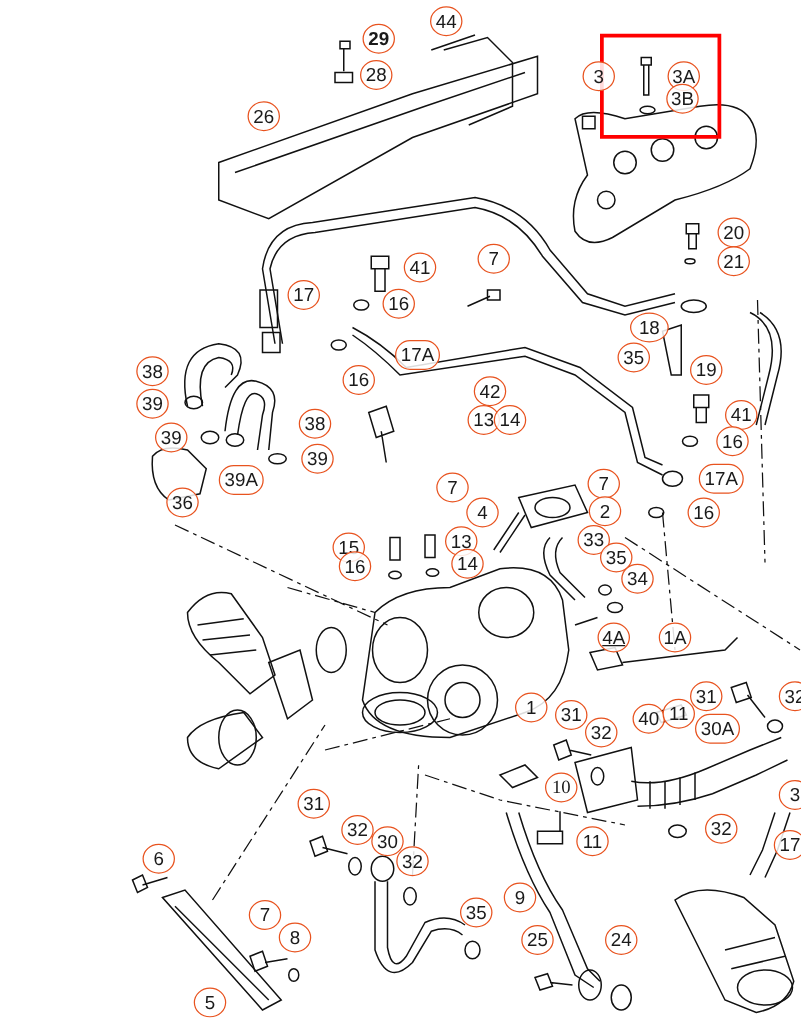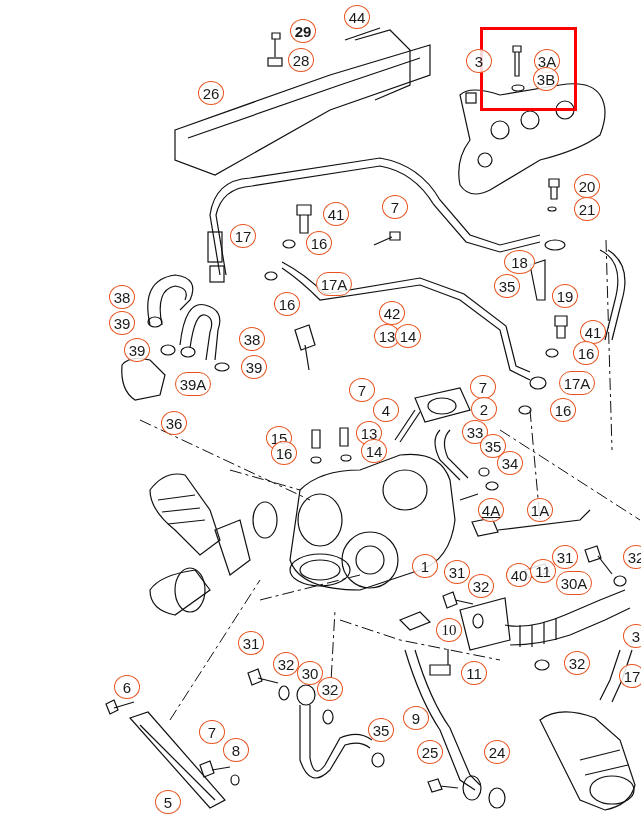--- a/index.html
+++ b/index.html
@@ -222,21 +222,21 @@
     <div class="callout" style="left: 395px; top: 324px; width: 26px; height: 24px;">14</div>
     <div class="callout" style="left: 580px; top: 320px; width: 26px; height: 24px;">41</div>
     <div class="callout" style="left: 573px; top: 341px; width: 26px; height: 24px;">16</div>
     <div class="callout" style="left: 239px; top: 327px; width: 26px; height: 24px;">38</div>
     <div class="callout" style="left: 124px; top: 338px; width: 26px; height: 24px;">39</div>
     <div class="callout" style="left: 241px; top: 355px; width: 26px; height: 24px;">39</div>
     <div class="callout wide" style="left: 175px; top: 372px; width: 36px; height: 24px;">39A</div>
     <div class="callout" style="left: 349px; top: 378px; width: 26px; height: 24px;">7</div>
     <div class="callout" style="left: 470px; top: 375px; width: 26px; height: 24px;">7</div>
     <div class="callout wide" style="left: 559px; top: 371px; width: 36px; height: 24px;">17A</div>
-    <div class="callout" style="left: 133px; top: 411px; width: 26px; height: 24px; margin-left: 28px;">36</div>
+    <div class="callout" style="left: 133px; top: 390px; width: 26px; height: 24px;">36</div>
     <div class="callout" style="left: 373px; top: 398px; width: 26px; height: 24px;">4</div>
     <div class="callout" style="left: 471px; top: 397px; width: 26px; height: 24px;">2</div>
     <div class="callout" style="left: 550px; top: 398px; width: 26px; height: 24px;">16</div>
     <div class="callout" style="left: 266px; top: 426px; width: 26px; height: 24px;">15</div>
     <div class="callout" style="left: 271px; top: 441px; width: 26px; height: 24px;">16</div>
     <div class="callout" style="left: 356px; top: 421px; width: 26px; height: 24px;">13</div>
     <div class="callout" style="left: 361px; top: 439px; width: 26px; height: 24px;">14</div>
     <div class="callout" style="left: 462px; top: 420px; width: 26px; height: 24px;">33</div>
     <div class="callout" style="left: 480px; top: 434px; width: 26px; height: 24px;">35</div>
     <div class="callout" style="left: 497px; top: 451px; width: 26px; height: 24px;">34</div>

